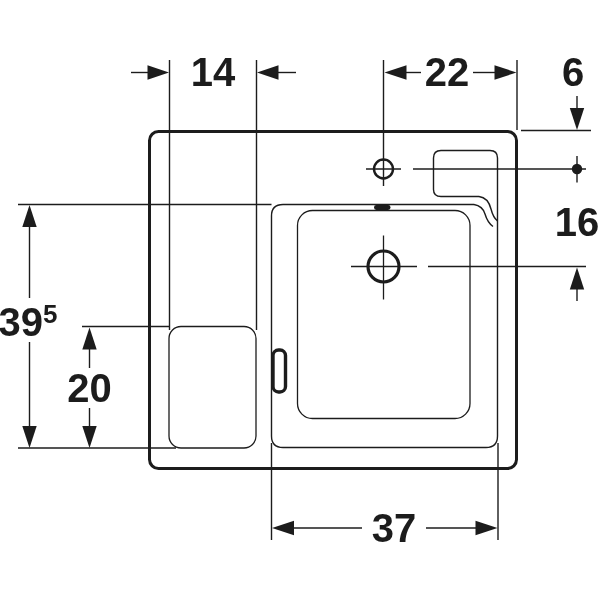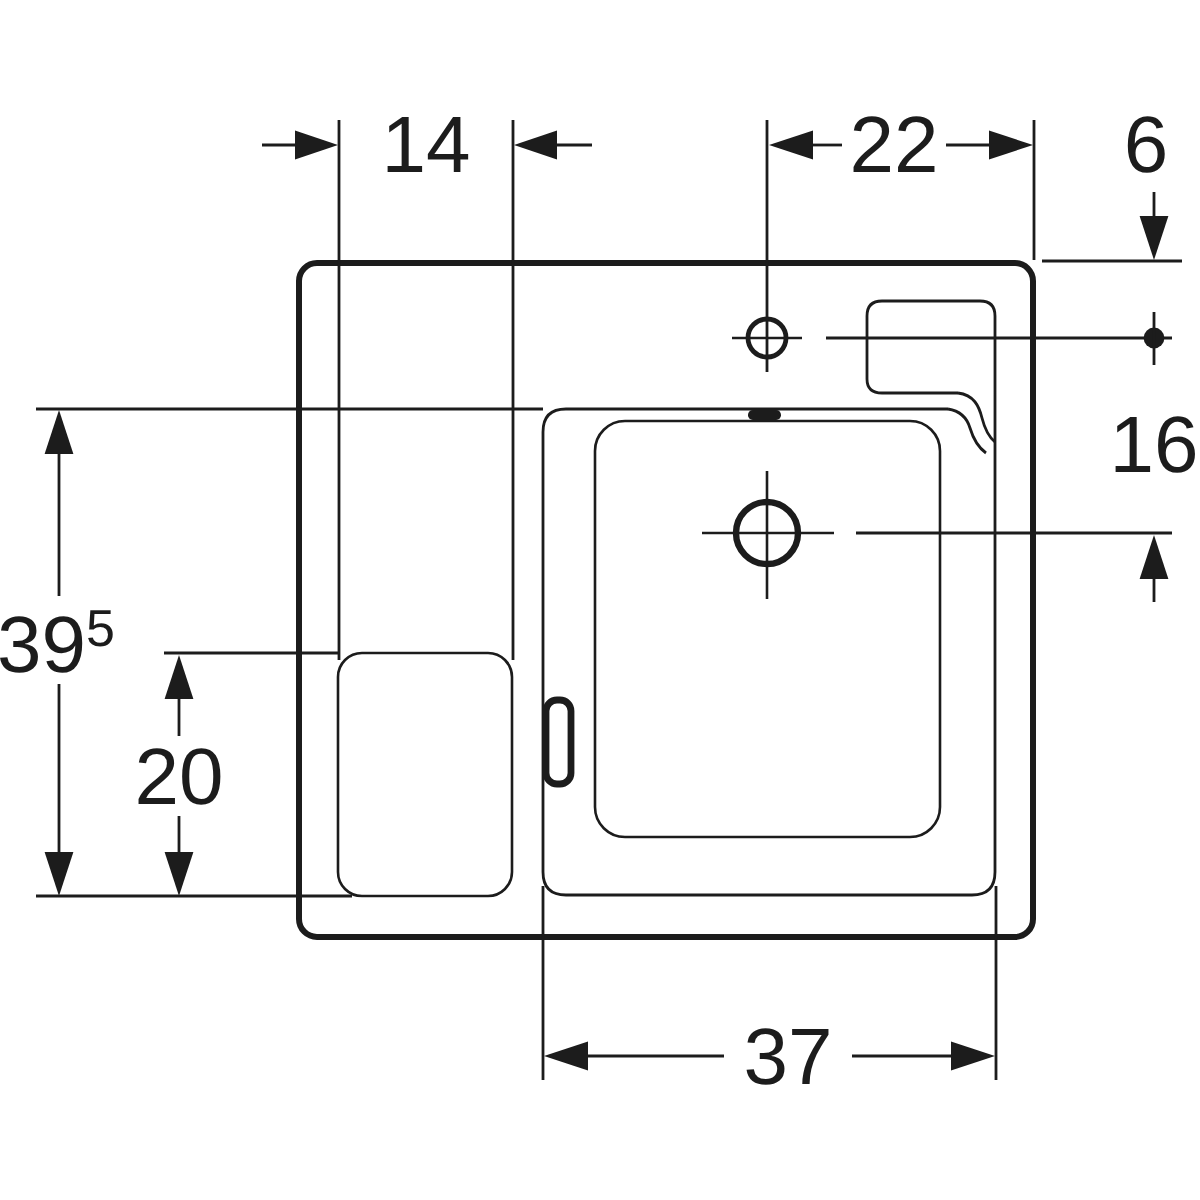--- a/index.html
+++ b/index.html
@@ -8,20 +8,21 @@
     background: #ffffff;
     width: 600px;
     height: 600px;
     overflow: hidden;
   }
   .stage {
     position: relative;
     width: 476px;
     height: 600px;
     background: #ffffff;
+    font-weight: bold;
   }
   svg text {
     font-family: "Liberation Sans", "DejaVu Sans", sans-serif;
     fill: #1c1c1c;
   }
   .dim-label {
     font-size: 40px;
   }
   .dim-label-sup {
     font-size: 26px;

